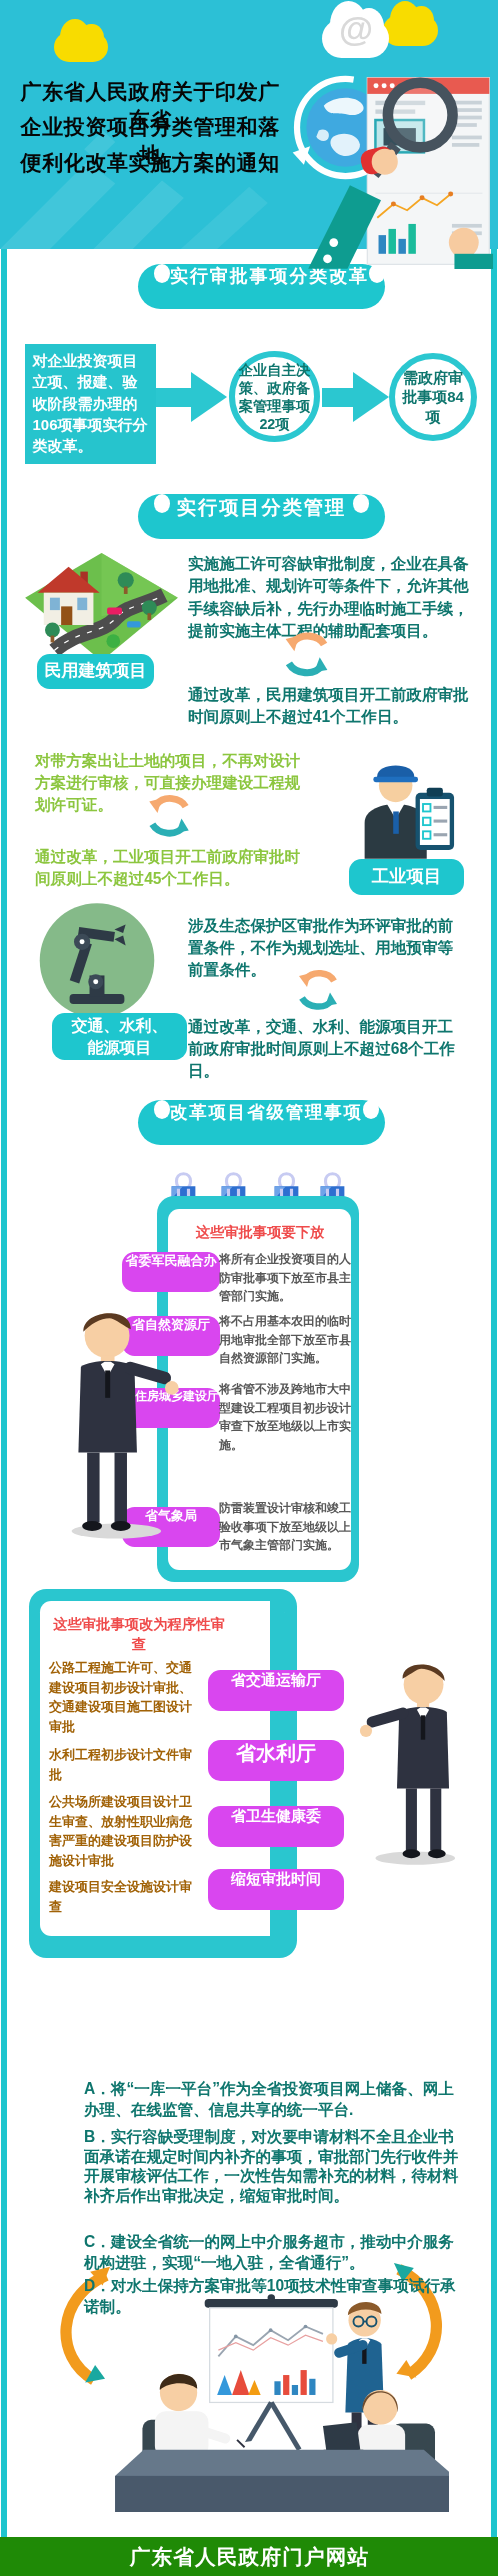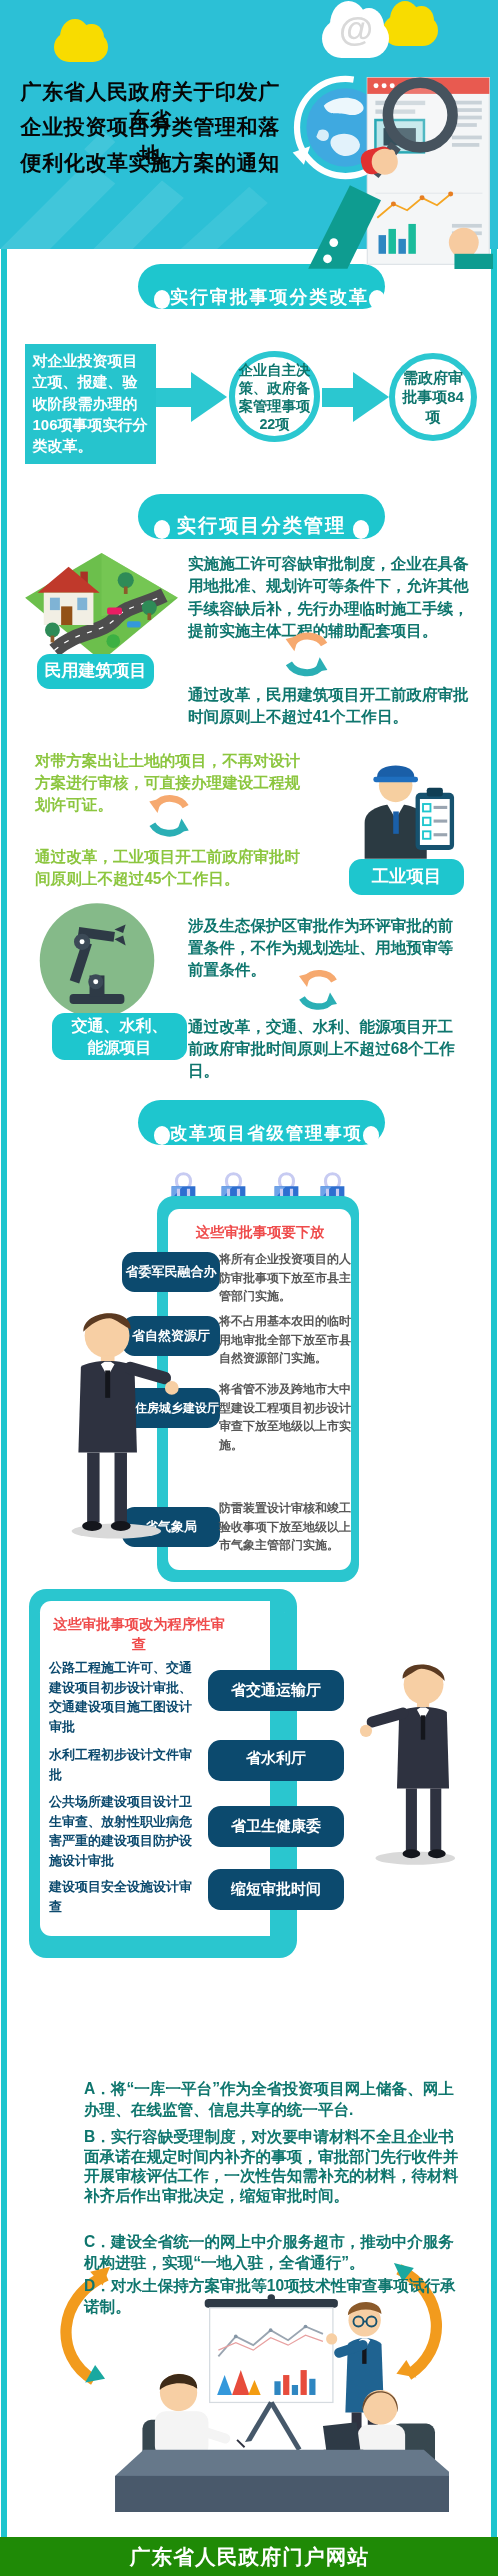--- a/index.html
+++ b/index.html
@@ -10,21 +10,21 @@
   #banner{left:0;top:0;width:499px;height:249px;background:#2cc0d6;}
   .cloud{border-radius:25px;}
   .cloud:before,.cloud:after{content:'';position:absolute;background:inherit;border-radius:50%;}
   .cloud:before{width:55%;height:120%;top:-45%;left:12%;}
   .cloud:after{width:45%;height:95%;top:-28%;right:8%;}
   .title-line{left:11.2px;width:278px;text-align:center;color:#060606;font-size:21px;letter-spacing:0.6px;}
   
   .strip{width:6.2px;background:#1ec5ce;}
   
   .pill{left:138px;width:247px;height:45px;background:#1ec6ce;border-radius:25px;
-        display:flex;align-items:flex-end;justify-content:space-between;padding:0 16px;box-sizing:border-box;}
+        display:flex;align-items:flex-start;justify-content:space-between;padding:0 16px;box-sizing:border-box;}
   .pill .dot{width:16px;height:18.7px;background:#ffffff;border-radius:50%;flex:0 0 auto;}
   .pill .ptxt{flex:1;text-align:center;color:#ffffff;font-size:18px;letter-spacing:1.9px;white-space:nowrap;}
   
   .t{line-height:1.34;}
   .gray{color:#0f766e;}
   .green{color:#8cc63f;}
   .red{color:#ef4b4b;}
   
   .flow-box{left:25px;top:344px;width:131px;height:120px;background:#26c4cd;color:#fff;
             font-size:15px;line-height:1.42;padding:6.2px 7.5px;box-sizing:border-box;}
@@ -32,23 +32,23 @@
                display:flex;align-items:center;justify-content:center;text-align:center;box-sizing:border-box;}
   .arrow-tail{background:#2bc7d0;}
   .arrow-head{width:0;height:0;border-top:25px solid transparent;border-bottom:25px solid transparent;
               border-left:36px solid #2bc7d0;}
   
   .lab{background:#1ec6ce;color:#ffffff;border-radius:12.5px;display:flex;align-items:center;
        justify-content:center;text-align:center;line-height:1.25;}
   
   .board-outer{background:#2ac6cf;border-radius:17.4px;}
   .board-inner{background:#ffffff;border-radius:11.2px;}
-  .rowlab{background:#0c4a6e;color:#fff;border-radius:12.5px;display:flex;align-items:center;justify-content:center;}
+  .rowlab{background:#d946ef;color:#fff;border-radius:12.5px;display:flex;justify-content:center;}
   .rowtxt{color:#585858;font-size:12px;line-height:1.55;}
-  .rowtxt2{color:#0c4a6e;font-size:13px;line-height:1.5;}
+  .rowtxt2{color:#a16207;font-size:13px;line-height:1.5;}
   .spine{background:#2ac6cf;}
   #footer{left:0;top:2537px;width:499px;height:39px;background:#1f8a06;display:flex;
           align-items:center;justify-content:center;color:#ffffff;font-size:20.6px;letter-spacing:1.2px;}
 </style>
 </head>
 <body>
 
 <div id="page">
 
   <div class="abs" id="banner">
@@ -331,21 +331,21 @@
   <div class="abs spine" style="left:270px;top:1601px;width:13.7px;height:335px;"></div>
   <div class="abs t red" style="left:52px;top:1614px;width:174px;text-align:center;font-size:14.3px;line-height:1.4;">这些审批事项改为程序性审查</div>
 
   <div class="abs t rowtxt2" style="left:49px;top:1658px;width:153px;">公路工程施工许可、交通建设项目初步设计审批、交通建设项目施工图设计审批</div>
   <div class="abs rowlab" style="left:208px;top:1670px;width:136px;height:41px;">
     <span class="t" style="font-size:15px;">省交通运输厅</span>
   </div>
 
   <div class="abs t rowtxt2" style="left:49px;top:1745px;width:153px;">水利工程初步设计文件审批</div>
   <div class="abs rowlab" style="left:208px;top:1740px;width:136px;height:41px;">
-    <span class="t" style="font-size:15px;font-family:Liberation Mono, monospace;">省水利厅</span>
+    <span class="t" style="font-size:20px;">省水利厅</span>
   </div>
 
   <div class="abs t rowtxt2" style="left:49px;top:1792px;width:153px;">公共场所建设项目设计卫生审查、放射性职业病危害严重的建设项目防护设施设计审批</div>
   <div class="abs rowlab" style="left:208px;top:1806px;width:136px;height:41px;">
     <span class="t" style="font-size:15px;">省卫生健康委</span>
   </div>
 
   <div class="abs t rowtxt2" style="left:49px;top:1877px;width:153px;">建设项目安全设施设计审查</div>
   <div class="abs rowlab" style="left:208px;top:1869px;width:136px;height:41px;">
     <span class="t" style="font-size:15px;">缩短审批时间</span>

